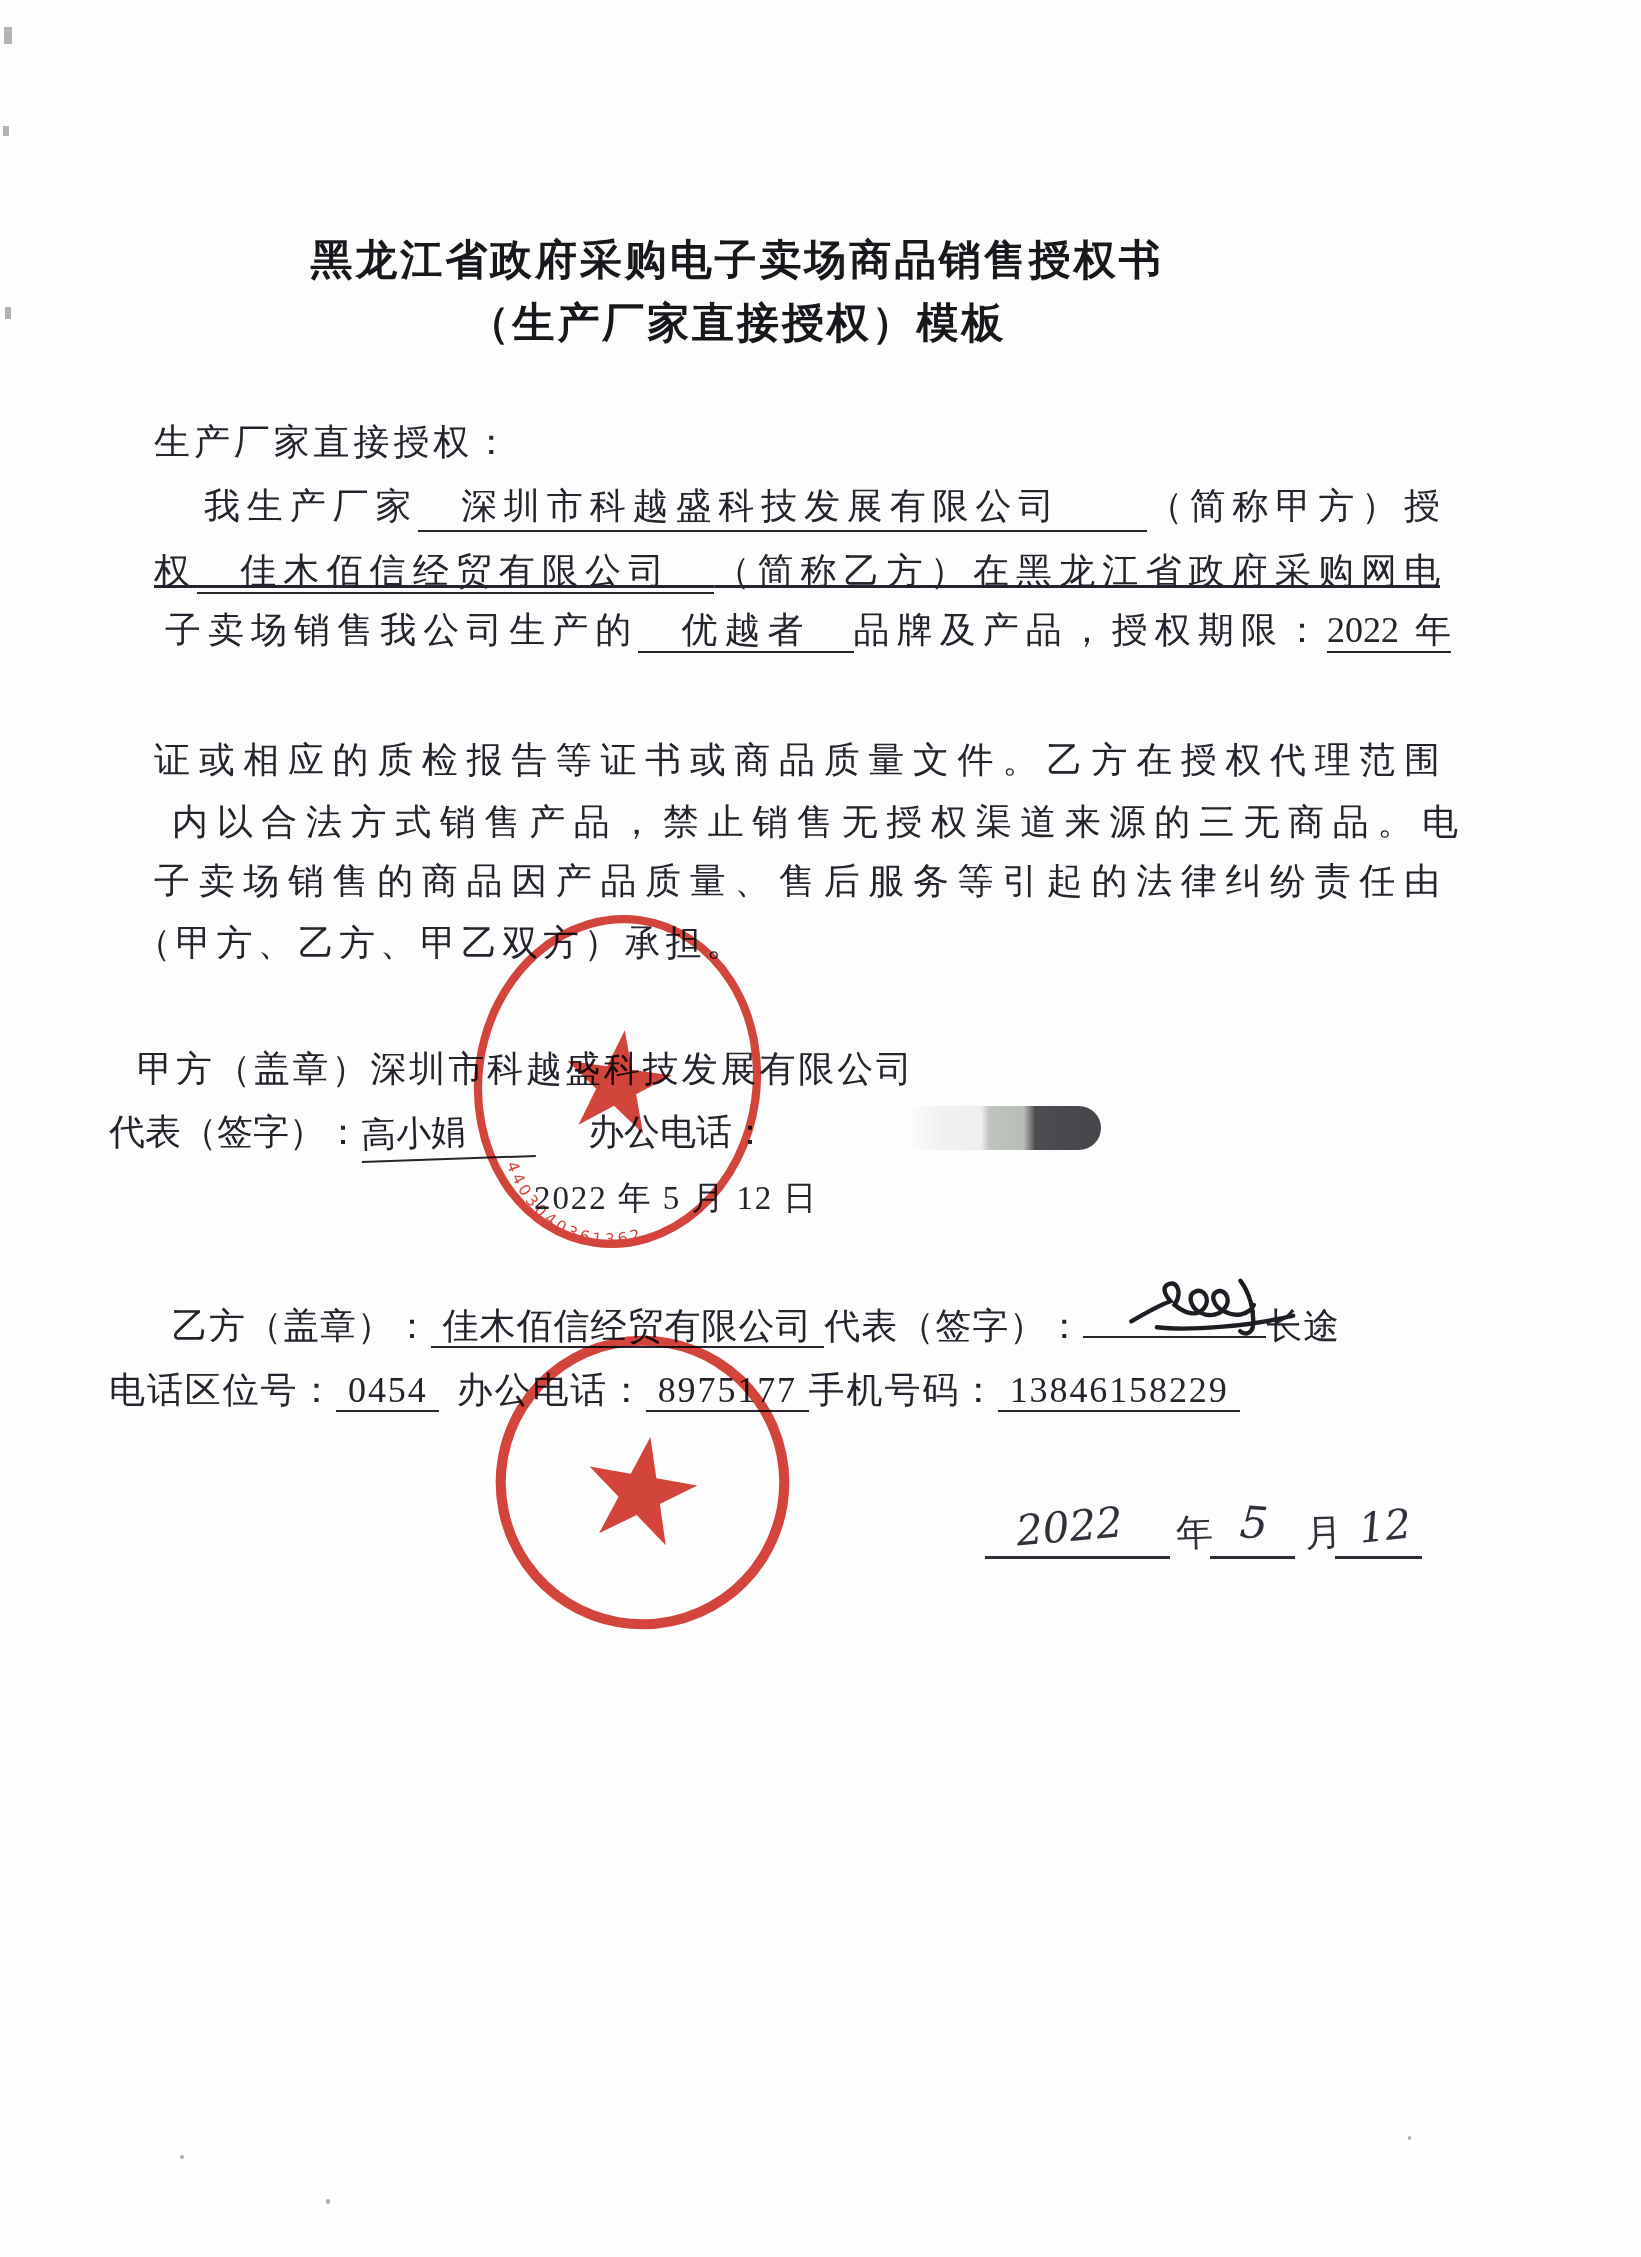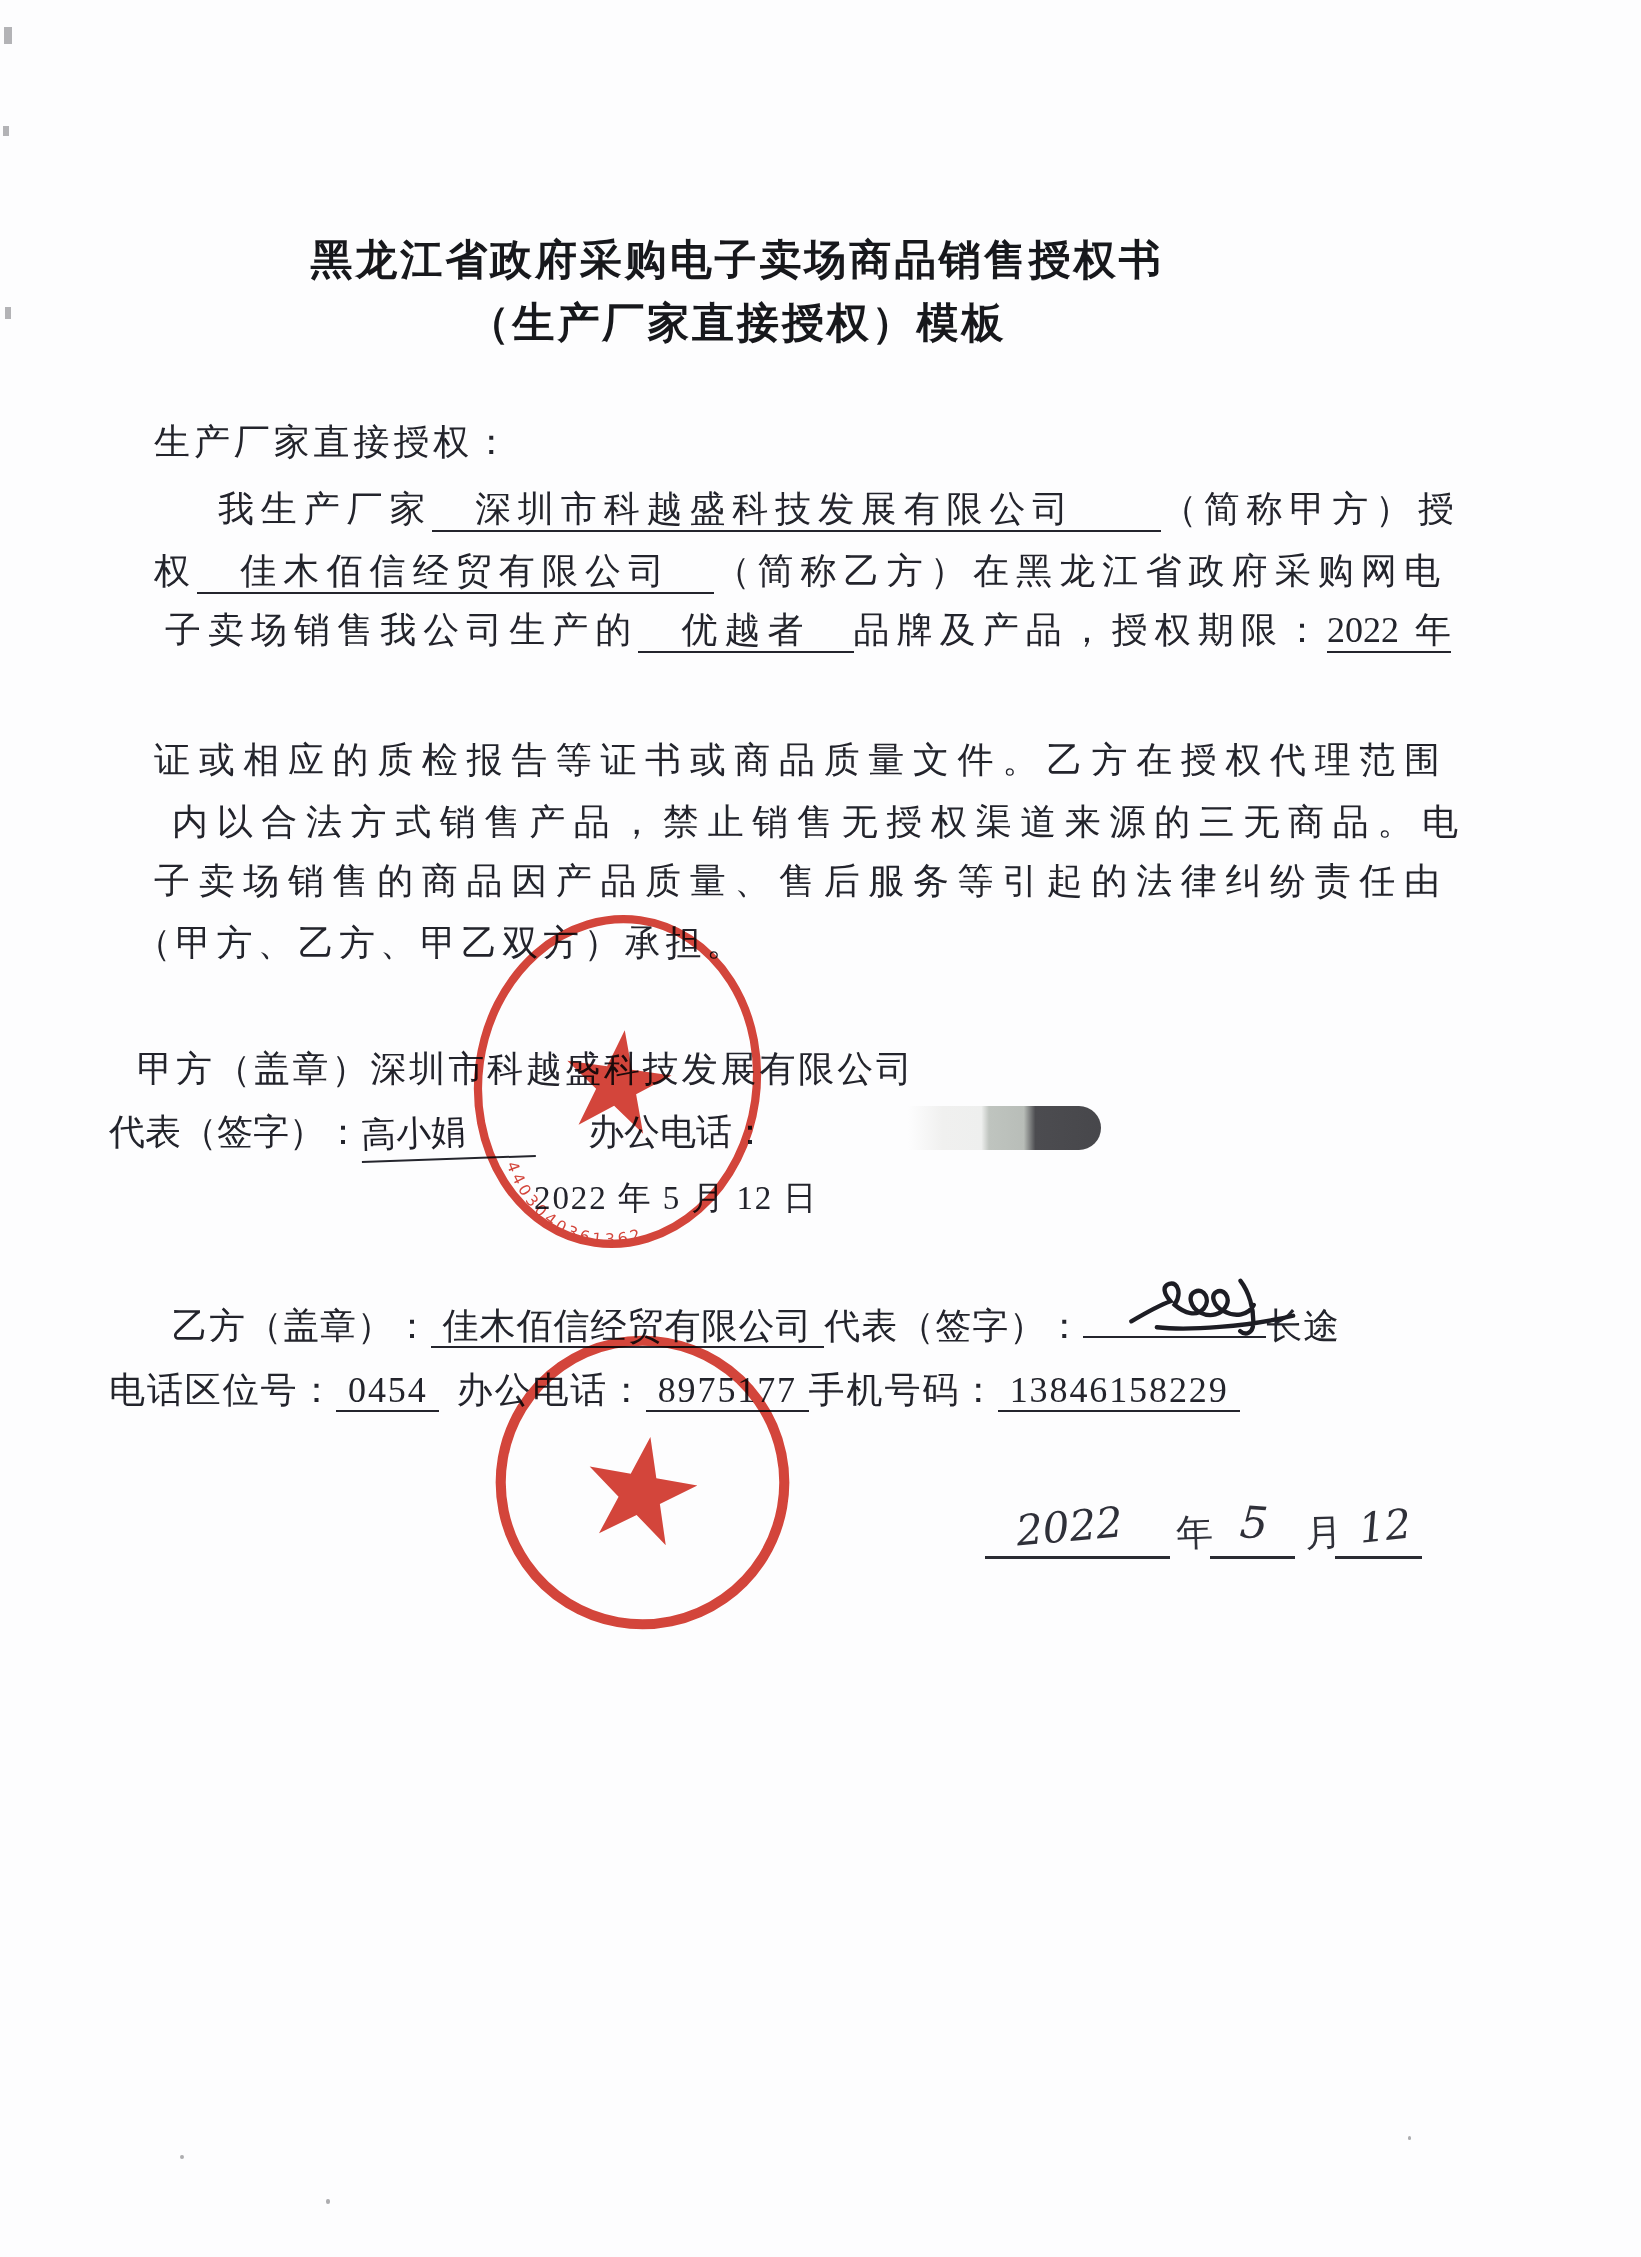--- a/index.html
+++ b/index.html
@@ -31,22 +31,22 @@
 </head>
 <body>
 
 <div class="page">
 
   <div class="abs title" style="left:737px;top:232px;">黑龙江省政府采购电子卖场商品销售授权书</div>
   <div class="abs title" style="left:737px;top:295px;">（生产厂家直接授权）模板</div>
 
   <div class="line" style="left:154px;top:417px;letter-spacing:3.9px;">生产厂家直接授权：</div>
 
-  <div class="line just" style="left:168px;top:484px;padding-left:50px;width:1236px;"><span class="seg">我生产厂家</span><span class="seg u">　深圳市科越盛科技发展有限公司　　</span><span class="seg">（简称甲方）授</span></div>
-  <div class="line just" style="left:154px;top:546px;"><span class="seg">权</span><span class="seg u">　佳木佰信经贸有限公司　</span><span class="seg">（简称乙方）在黑龙江省政府采购网电</span></div>
+  <div class="line just" style="left:154px;top:484px;padding-left:50px;width:1236px;font-family:Liberation Mono, monospace;"><span class="seg">我生产厂家</span><span class="seg u">　深圳市科越盛科技发展有限公司　　</span><span class="seg">（简称甲方）授</span></div>
+  <div class="line just" style="left:154px;top:546px;text-decoration:underline;"><span class="seg">权</span><span class="seg u">　佳木佰信经贸有限公司　</span><span class="seg">（简称乙方）在黑龙江省政府采购网电</span></div>
   <div class="line just" style="left:165px;top:605px;"><span class="seg">子卖场销售我公司生产的</span><span class="seg u">　优越者　</span><span class="seg">品牌及产品，授权期限：</span><span class="seg u">2022 年</span></div>
   <div class="line just" style="left:154px;top:735px;font-family:Liberation Serif, serif;"><span class="seg">证或相应的质检报告等证书或商品质量文件。乙方在授权代理范围</span></div>
   <div class="line just" style="left:172px;top:797px;"><span class="seg">内以合法方式销售产品，禁止销售无授权渠道来源的三无商品。电</span></div>
   <div class="line just" style="left:154px;top:856px;"><span class="seg">子卖场销售的商品因产品质量、售后服务等引起的法律纠纷责任由</span></div>
   <div class="line" style="left:135px;top:918px;letter-spacing:4.8px;"><span class="seg">（甲方、乙方、甲乙双方）承担。</span></div>
 
   <div class="line" style="left:137px;top:1044px;letter-spacing:2.9px;">甲方（盖章）深圳市科越盛科技发展有限公司</div>
 
   <div class="line" style="left:109px;top:1107px;">
     <span class="seg">代表（签字）：</span><span class="sig-a">高小娟</span><span class="seg" style="margin-left:53px;">办公电话：</span>

